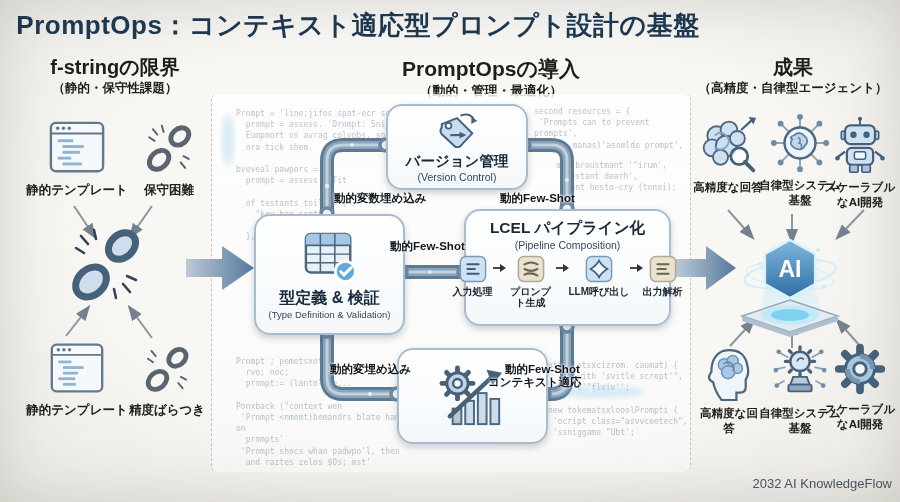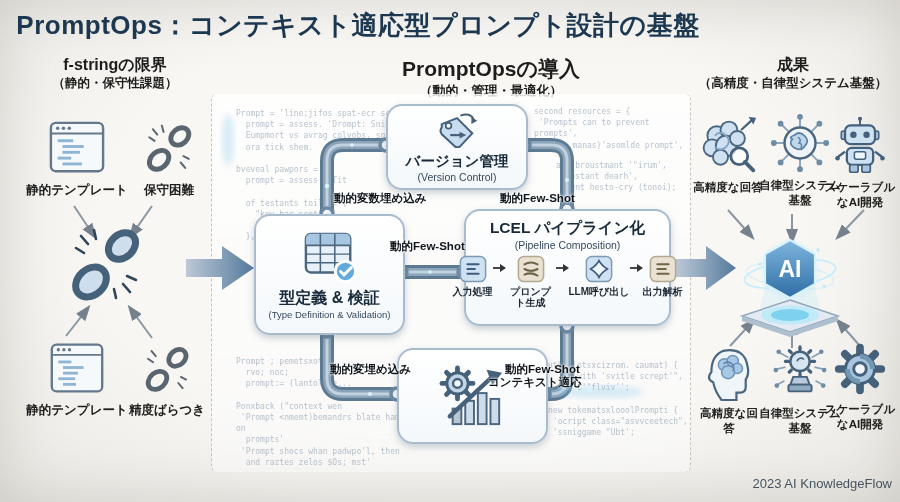--- a/index.html
+++ b/index.html
@@ -2,21 +2,21 @@
 <html><head>
 <meta charset="utf-8">
 <style>
   html,body{margin:0;padding:0;background:#e8e6e1;font-family:"Liberation Sans","DejaVu Sans",sans-serif;}
   #canvas{position:relative;width:900px;height:502px;overflow:hidden;
     background:radial-gradient(ellipse at 50% 45%, #f8f7f4 55%, #eae8e3 100%);
     box-shadow:inset 0 0 60px rgba(120,115,105,.25);}
   .abs{position:absolute;}
   #title{top:8px;left:0;width:716px;text-align:center;font-size:26px;font-weight:800;color:#1c3750;letter-spacing:.5px;}
   .colhead{text-align:center;color:#1d1d1b;}
-  .colhead .h{font-size:16px;font-weight:800;line-height:1.15;}
+  .colhead .h{font-size:20px;font-weight:800;line-height:1.15;}
   .colhead .s{font-size:12.5px;font-weight:700;margin-top:1px;}
   #panel{left:211px;top:94px;width:478px;height:378px;border-radius:6px;
     background:linear-gradient(180deg,rgba(255,255,255,.8),rgba(252,252,253,.45));
     border-left:1px dashed rgba(150,150,150,.55);border-right:1px dashed rgba(150,150,150,.55);}
   .bgcode{font-family:"DejaVu Sans Mono","Liberation Mono",monospace;font-size:8px;line-height:1.4;
     color:rgba(125,145,165,.55);white-space:pre-wrap;pointer-events:none;}
   .box{background:linear-gradient(180deg,#ffffff,#f4f8fb);border:2px solid #a9bccd;border-radius:16px;
     box-shadow:0 3px 7px rgba(70,90,110,.28);display:flex;flex-direction:column;align-items:center;
     justify-content:center;text-align:center;z-index:4;}
   .box .bt{font-weight:800;color:#182a3a;}
@@ -46,21 +46,21 @@
   <div class="abs colhead" style="left:10px;top:56px;width:210px;">
     <div class="h">f-stringの限界</div>
     <div class="s">（静的・保守性課題）</div>
   </div>
   <div class="abs colhead" style="left:376px;top:57px;width:230px;">
     <div class="h" style="font-size:21px;">PromptOpsの導入</div>
     <div class="s" style="font-size:13px;">（動的・管理・最適化）</div>
   </div>
   <div class="abs colhead" style="left:690px;top:56px;width:206px;">
     <div class="h">成果</div>
-    <div class="s">（高精度・自律型システム基盤）</div>
+    <div class="s">（高精度・自律型エージェント）</div>
   </div>
 
   <div class="abs" id="panel"></div>
   <pre class="abs bgcode" style="left:236px;top:100px;width:190px;">Prompt = 'line;jifos spat-ecr score',
   prompt = assess. 'Drompt: Snizdhes',
   Eumpmort vs avrag colyobs, sqnir-oto
   ora tick shem.
 
 bveveal pawpors = {
   prompt = assess. 'Tit
@@ -541,14 +541,14 @@
           <line x1="40.6" y1="40.6" x2="45.6" y2="45.6"></line>
       </g>
       <circle cx="30" cy="30" r="15" fill="#a9c6de" stroke="#46617a" stroke-width="3"></circle>
       <path d="M30 17 a13 13 0 0 1 13 13" fill="none" stroke="#7397b2" stroke-width="5"></path>
       <path d="M30 43 a13 13 0 0 1 -13 -13" fill="none" stroke="#7397b2" stroke-width="5"></path>
       <circle cx="30" cy="30" r="6.5" fill="#f2f6fa" stroke="#46617a" stroke-width="3"></circle>
     </svg>
     <div class="rlabel">スケーラブルなAI開発</div>
   </div>
 
-  <div class="abs" id="footer">2023 AI KnowledgeFlow</div>
+  <div class="abs" id="footer">2032 AI KnowledgeFlow</div>
 </div>
 
 </body></html>

